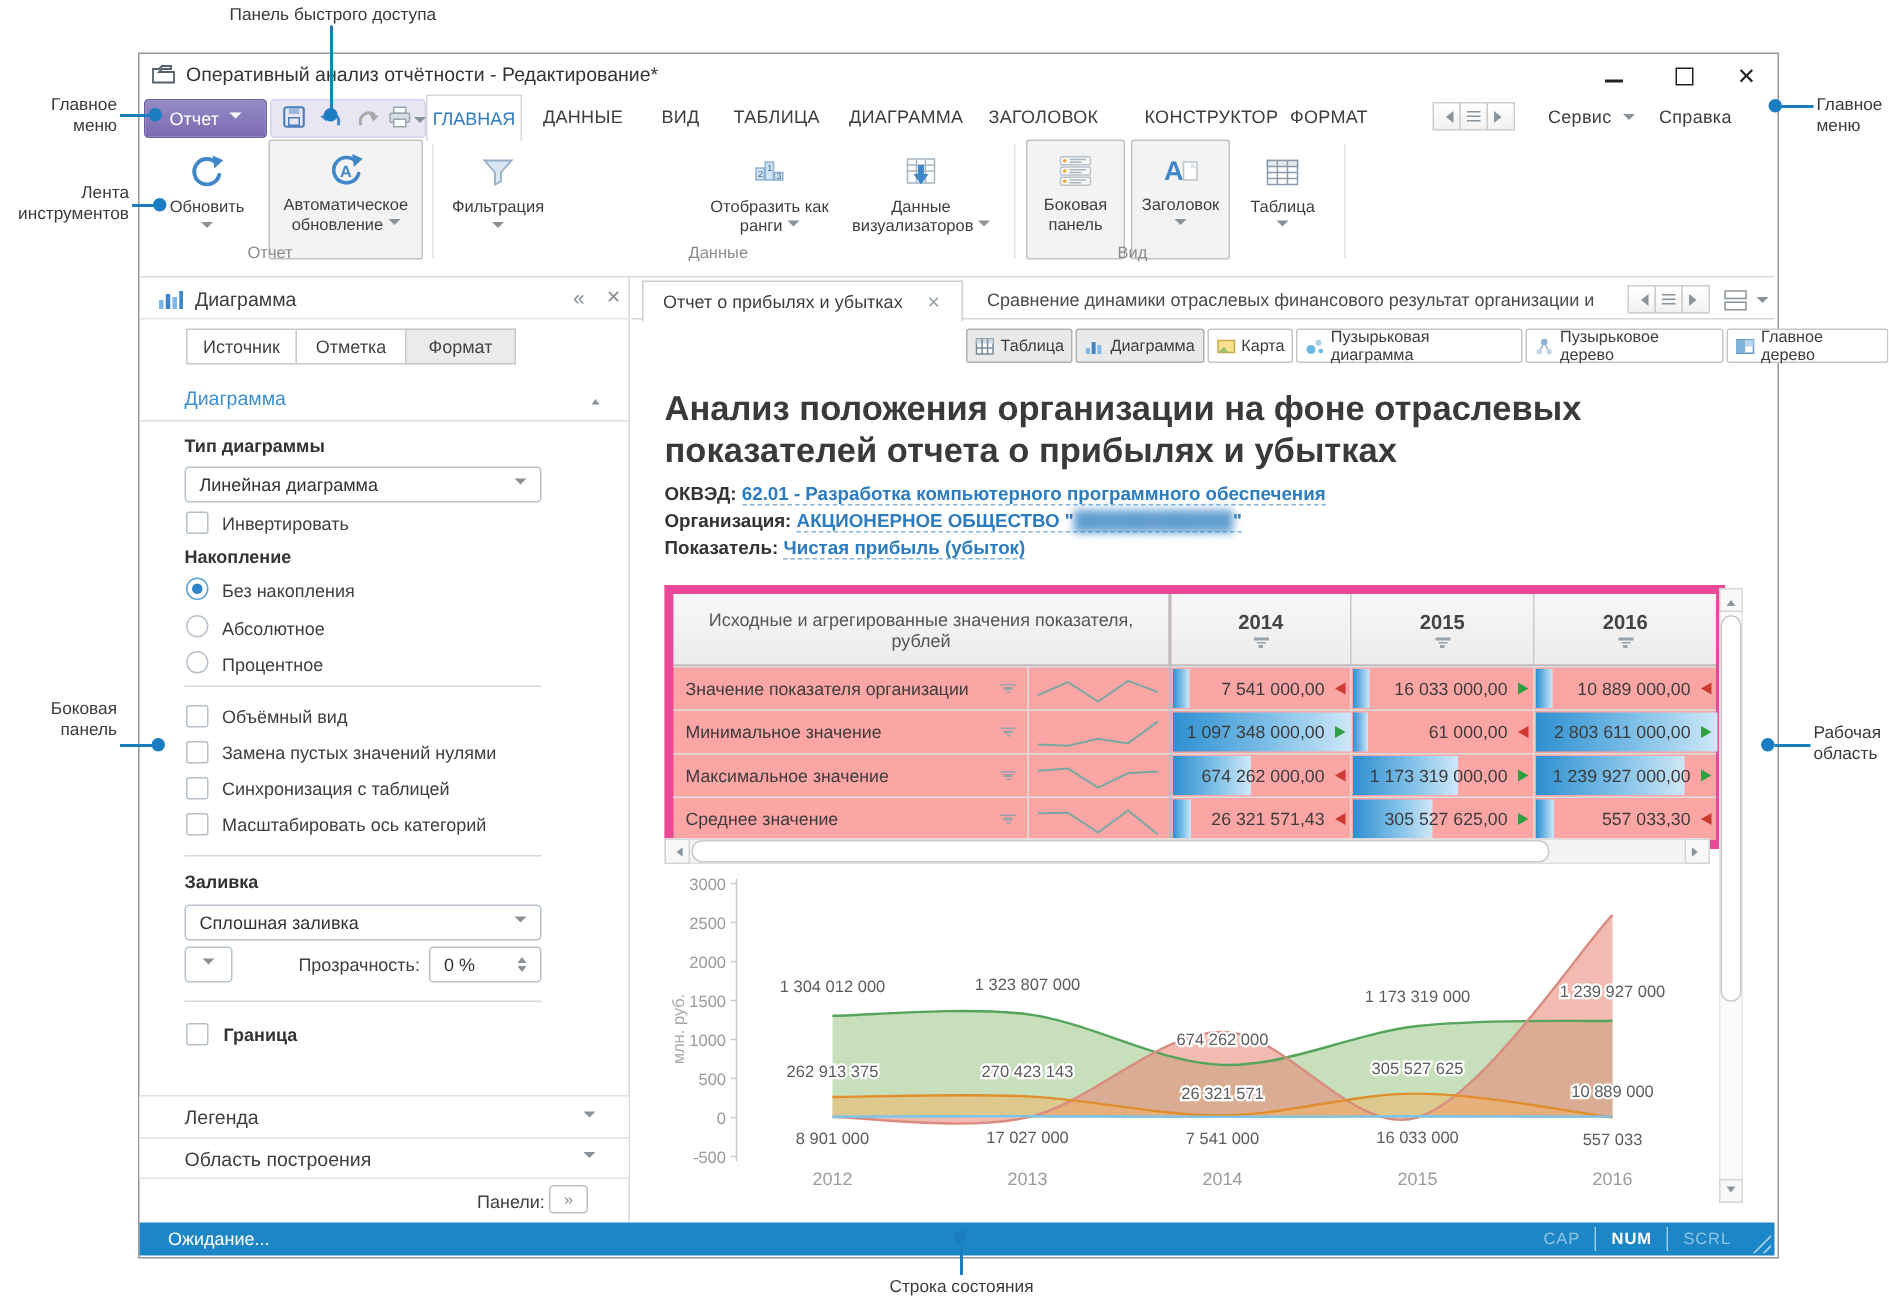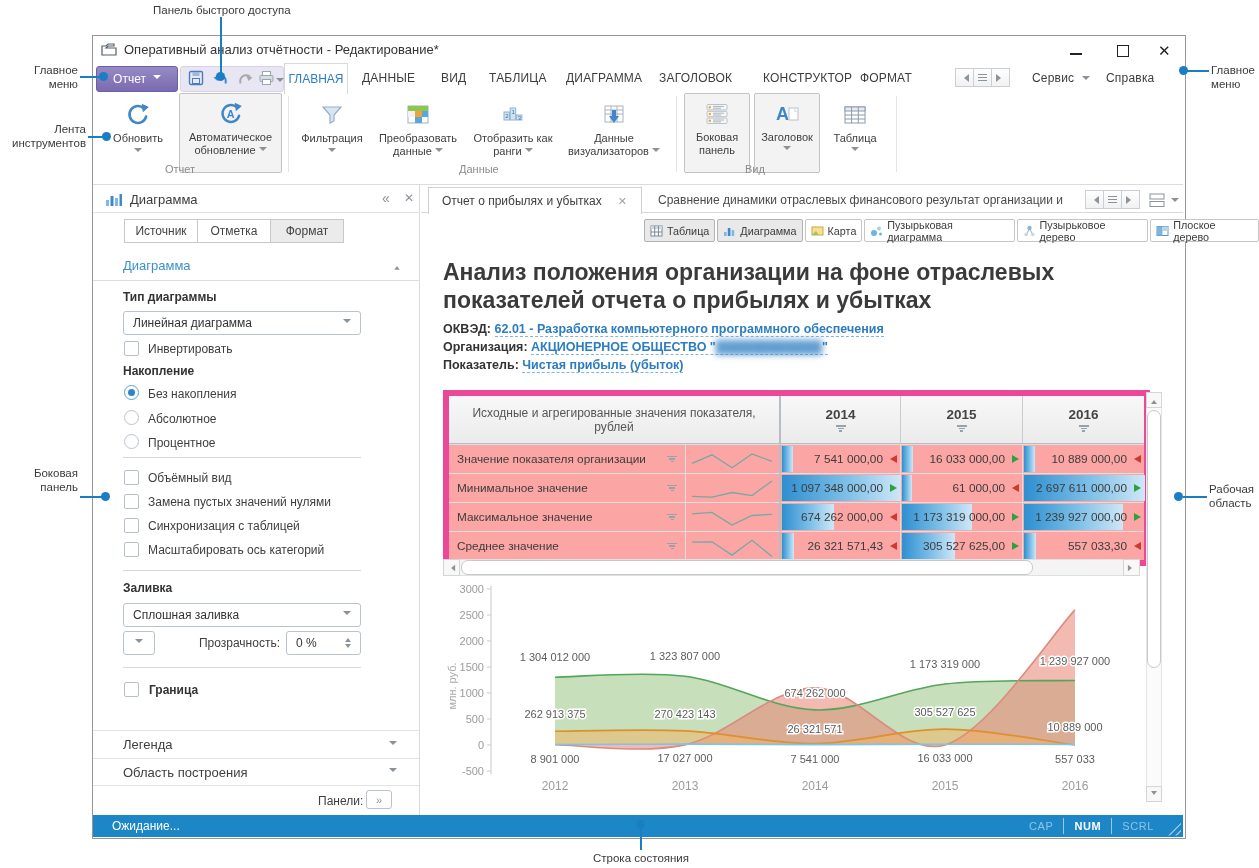--- a/index.html
+++ b/index.html
@@ -204,33 +204,20 @@
 
   <div class="a rbtn" style="left:296px;top:95px;width:72px;height:76px">
     <div class="ic">
       <svg width="24" height="24" viewBox="0 0 24 24">
           <polygon points="3,4 21,4 14,12 14,18 10,20 10,12" fill="#d9e6f2" stroke="#93aec7" stroke-width="1.2"></polygon>
         </svg>
     </div>
     <div class="lb">Фильтрация</div>
     <span class="caret" style="margin-top:3px"></span>
   </div>
-  <div class="a rbtn" style="left:372px;top:95px;width:92px;height:76px">
-    <div class="ic">
-      <svg width="24" height="24" viewBox="0 0 24 24">
-          <rect x="2" y="3" width="20" height="17" fill="#fff" stroke="#9bb0c0"></rect>
-          <rect x="2" y="3" width="20" height="5" fill="#8ec64f"></rect>
-          <rect x="2" y="8" width="7" height="6" fill="#f2f2f2"></rect>
-          <rect x="9" y="8" width="7" height="6" fill="#f0a23c"></rect>
-          <rect x="16" y="8" width="6" height="6" fill="#5aa7e0"></rect>
-          <rect x="9" y="14" width="7" height="6" fill="#5aa7e0"></rect>
-        </svg>
-    </div>
-    <div class="lb"><span>Преобразовать данные</span> <span class="caret"></span></div>
-  </div>
   <div class="a rbtn" style="left:468px;top:95px;width:90px;height:76px">
     <div class="ic">
       <svg width="24" height="24" viewBox="0 0 24 24">
           <rect x="3" y="9" width="5.5" height="8" fill="#cfe3f5" stroke="#8fb2d4"></rect>
           <rect x="9.2" y="5" width="5.5" height="12" fill="#cfe3f5" stroke="#8fb2d4"></rect>
           <rect x="15.4" y="12" width="5.5" height="5" fill="#cfe3f5" stroke="#8fb2d4"></rect>
           <text x="4.3" y="15" font-size="6" fill="#4a6a8a" font-family="Liberation Sans,sans-serif">2</text>
           <text x="10.5" y="11" font-size="6" fill="#4a6a8a" font-family="Liberation Sans,sans-serif">1</text>
           <text x="16.7" y="16.5" font-size="6" fill="#4a6a8a" font-family="Liberation Sans,sans-serif">3</text>
         </svg>
@@ -456,21 +443,21 @@
           <circle cx="9.8" cy="9.5" r="1.8" fill="#c4d8e8"></circle>
         </svg>
       <span>Пузырьковое дерево</span>
     </div>
     <div class="vbtn">
       <svg width="13" height="12">
           <rect x="1" y="1.5" width="11" height="9" fill="#fff" stroke="#5e93c4"></rect>
           <rect x="1" y="1.5" width="5.5" height="9" fill="#7fb2dd"></rect>
           <rect x="6.5" y="1.5" width="5.5" height="4.5" fill="#b8d5ec"></rect>
         </svg>
-      <span>Плоское дерево</span>
+      <span>Главное дерево</span>
     </div>
   </div>
 
   <div class="a h1" style="left:443px;top:258px;width:700px">Анализ положения организации на фоне отраслевых показателей отчета о прибылях и убытках</div>
   <div class="a meta nw" style="left:443px;top:322px">
     <span>ОКВЭД:</span>
     <span class="lnk">62.01 - Разработка компьютерного программного обеспечения</span>
   </div>
   <div class="a meta nw" style="left:443px;top:340px">
     <span>Организация:</span>
@@ -555,21 +542,21 @@
         <span class="num">1 097 348 000,00</span>
         <i class="arr arr-r"></i>
       </div>
     <div class="td">
         <div class="dbar" style="width: 8%;"></div>
         <span class="num">61 000,00</span>
         <i class="arr arr-l"></i>
       </div>
     <div class="td" style="border-right:none">
         <div class="dbar" style="width: 100%;"></div>
-        <span class="num">2 697 611 000,00</span>
+        <span class="num">2 803 611 000,00</span>
         <i class="arr arr-r"></i>
       </div>
 
     <div class="td" style="justify-content:space-between;padding:0 8px">
         <span>Максимальное значение</span>
         <span class="fic">
           <i></i>
           <i></i>
           <i></i>
         </span>

